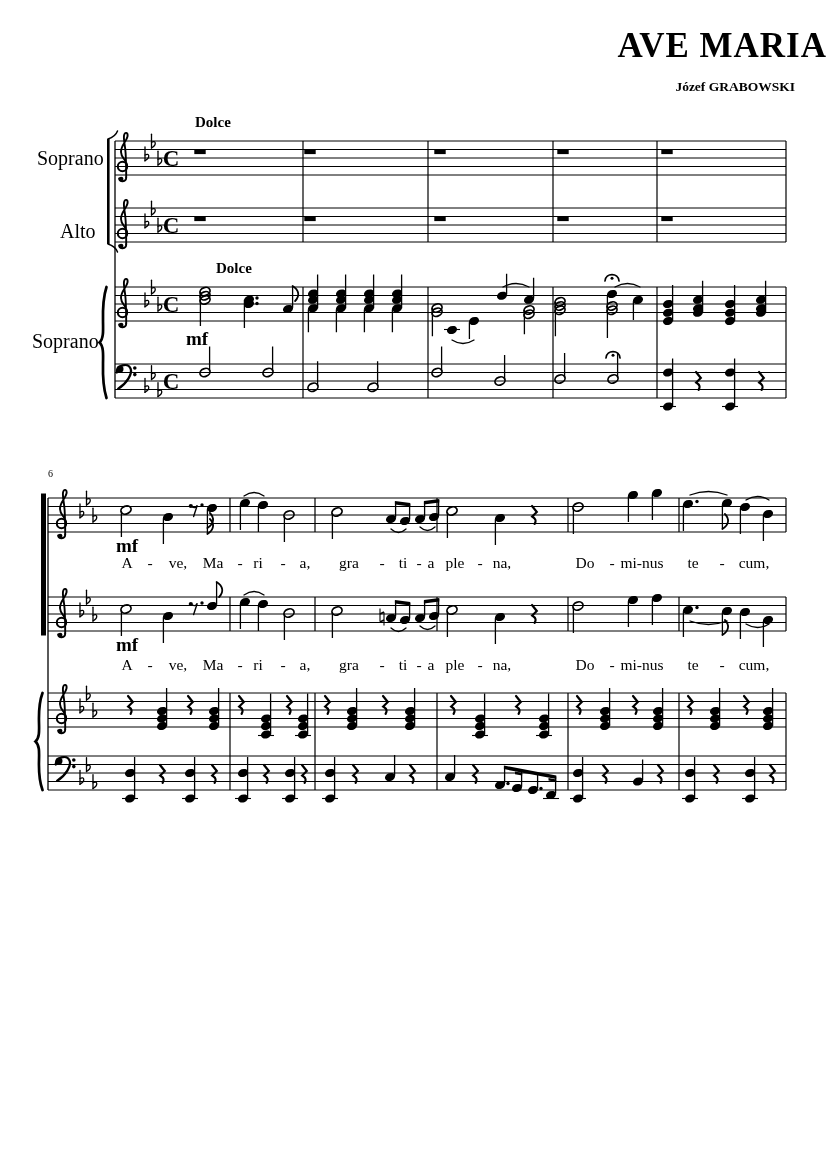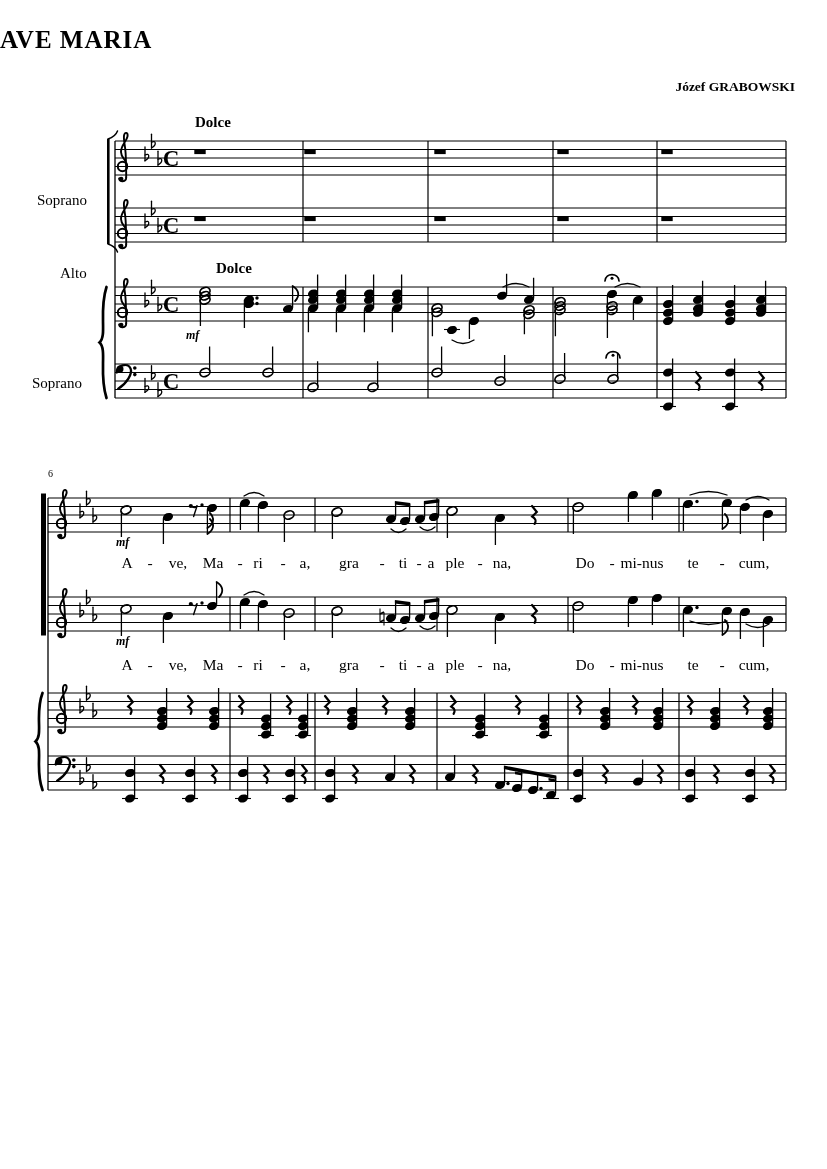--- a/index.html
+++ b/index.html
@@ -1,24 +1,24 @@
 <!DOCTYPE html>
 <html><head>
 <meta charset="utf-8">
 <style>
   html,body{margin:0;padding:0;background:#fff;}
   .page{position:relative;width:827px;height:1169px;background:#fff;overflow:hidden;
         font-family:"Liberation Serif",serif;color:#000;}
   .abs{position:absolute;}
-  .title{top:26px;left:0;width:100%;text-align:left;font-size:25px;font-weight:bold;letter-spacing:1px;}
+  .title{top:26px;left:0;width:100%;text-align:right;font-size:35px;font-weight:bold;letter-spacing:1px;}
   .subtitle{top:74px;left:0;width:100%;text-align:center;font-size:17.5px;font-weight:bold;}
   .composer{top:79px;right:32px;font-size:13.5px;font-weight:bold;}
-  .partlabel{font-size:15px;margin-top:45px;}
+  .partlabel{font-size:20px;}
   .tempo{font-size:15px;font-weight:bold;}
-  .dyn{font-size:12px;font-weight:bold;font-style:italic;}
+  .dyn{font-size:19px;font-weight:bold;}
   .mnum{font-size:10px;}
   .lyrline{left:0;top:0;width:100%;height:0;}
   .syl{position:absolute;transform:translateX(-50%);font-size:15.5px;white-space:nowrap;}
   svg{position:absolute;left:0;top:0;}
 </style>
 </head>
 <body>
 
 <div class="page">
 

